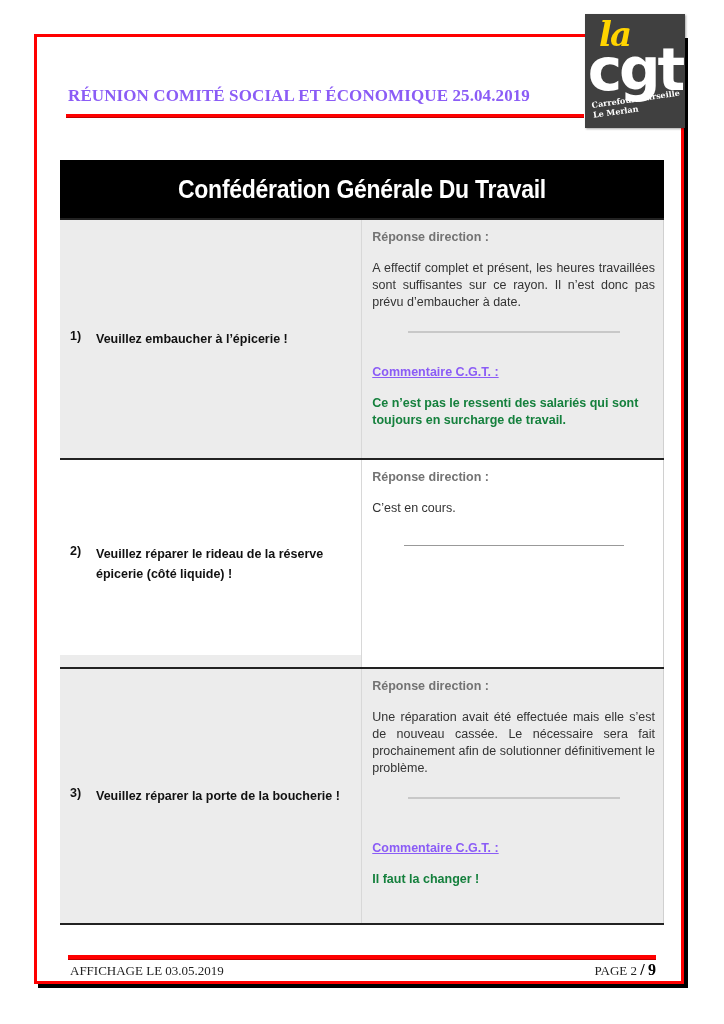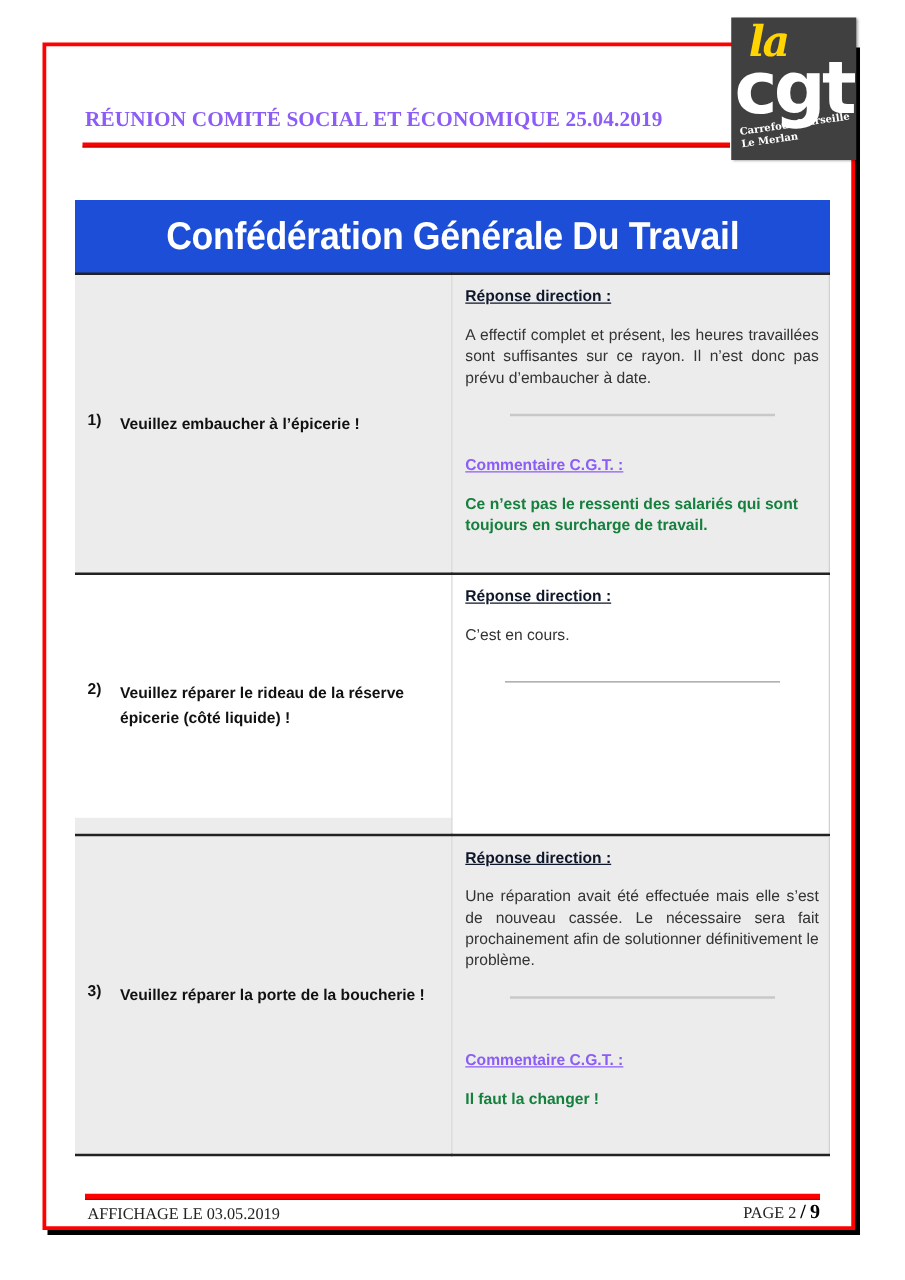--- a/index.html
+++ b/index.html
@@ -43,22 +43,22 @@
     line-height: 10px; transform: rotate(-8deg); transform-origin: left top;
     font-weight: bold;
   }
 
   .doc-table {
     position: absolute; left: 60px; top: 160px; width: 604px;
     border-collapse: collapse; table-layout: fixed;
     font-family: "Liberation Sans", "DejaVu Sans", sans-serif;
   }
   .banner {
-    height: 56px; background: #1d4ed8; color: #ffffff; text-align: center;
-    font-family: "Liberation Sans", sans-serif; font-weight: bold; font-size: 31px;
+    height: 56px; background: #000000; color: #ffffff; text-align: center;
+    font-family: "Liberation Sans", sans-serif; font-weight: bold; font-size: 25px;
     letter-spacing: -0.3px; border-bottom: 2px solid #222;
   }
   .banner span { display: inline-block; transform: scaleX(0.92); }
 
   .row { border-bottom: 2px solid #222; }
   .cell-left {
     width: 302px; vertical-align: middle; padding: 0 10px 0 10px;
     border-right: 1px solid #d8d8d8; box-sizing: border-box;
     font-size: 12.5px; font-weight: bold; color: #111;
   }
@@ -68,21 +68,21 @@
     border-right: 1px solid #d0d0d0;
   }
   .grey { background: #ececec; }
   .white { background: #ffffff; }
 
   .q { display: flex; }
   .q-num { width: 26px; flex: none; }
   .q-text { flex: 1; line-height: 20px; }
 
   .label-dir {
-    font-weight: bold; color: #0f172a; text-decoration: underline;
+    font-weight: bold; color: #737373; 
     display: block; margin-bottom: 16px;
   }
   .resp-text { display: block; text-align: justify; line-height: 17px; }
   .sep {
     height: 2px; width: 212px; background: #c8c8c8; margin: 20px auto 0 auto;
   }
   .sep.thin { height: 1px; background: #999; width: 220px; }
   .label-cgt {
     display: block; font-weight: bold; color: #8b5cf6; text-decoration: underline;
     margin-top: 32px; margin-bottom: 16px;

